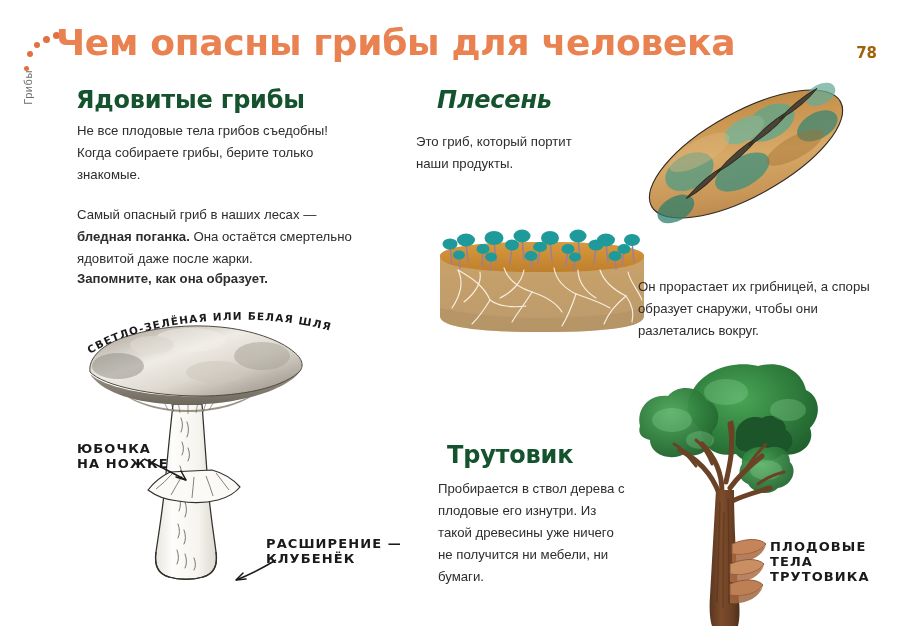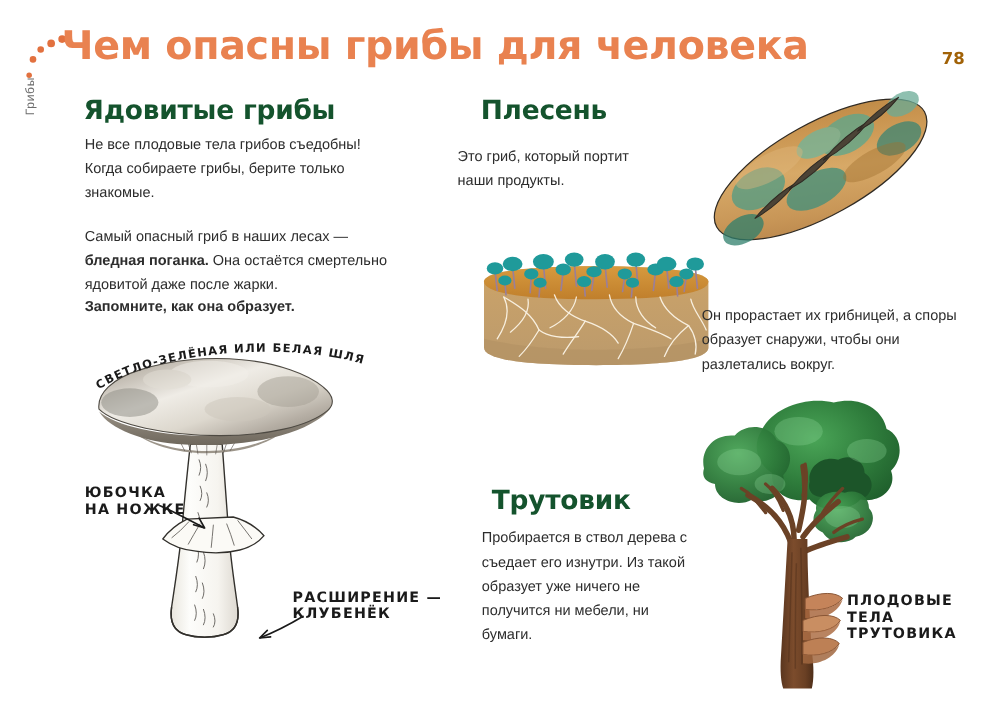--- a/index.html
+++ b/index.html
@@ -195,21 +195,21 @@
 
   <div class="callout" style="left:266px; top:536px;">РАСШИРЕНИЕ —
 КЛУБЕНЁК</div>
   <div class="illus" style="left:232px; top:558px; width:46px; height:28px;">
     <svg width="46" height="28" viewBox="0 0 46 28">
       <path d="M44 2 C34 8 22 15 4 22" fill="none" stroke="#1a1a1a" stroke-width="1.5"></path>
       <path d="M4 22 L14 21 M4 22 L11 15" fill="none" stroke="#1a1a1a" stroke-width="1.5" stroke-linecap="round"></path>
     </svg>
   </div>
 
-  <div class="sec-heading" style="left:437px; top:86px;">Плесень</div>
+  <div class="sec-heading" style="left:437px; top:86px;font-style:italic;">Плесень</div>
 
   <div class="body-text" style="left:416px; top:131px; width:190px;">Это гриб, который портит наши продукты.</div>
 
   <div class="illus" style="left:596px; top:72px; width:300px; height:165px;">
     <svg width="300" height="165" viewBox="0 0 300 165">
       <defs>
         <linearGradient id="loafG" x1="0" y1="1" x2="1" y2="0">
           <stop offset="0%" stop-color="#b07c45"></stop>
           <stop offset="25%" stop-color="#c89657"></stop>
           <stop offset="50%" stop-color="#d7a967"></stop>
@@ -331,21 +331,21 @@
           <ellipse cx="187" cy="44" rx="6.5" ry="5"></ellipse>
         </g>
       </g>
     </svg>
   </div>
 
   <div class="body-text" style="left:638px; top:276px; width:250px;">Он прорастает их грибницей, а споры образует снаружи, чтобы они разлетались вокруг.</div>
 
   <div class="sec-heading" style="left:447px; top:441px;">Трутовик</div>
 
-  <div class="body-text" style="left:438px; top:478px; width:190px;">Пробирается в ствол дерева с съедает его изнутри. Из такой образует уже ничего не получится ни мебели, ни бумаги.</div>
+  <div class="body-text" style="left:438px; top:478px; width:190px;">Пробирается в ствол дерева с плодовые его изнутри. Из такой древесины уже ничего не получится ни мебели, ни бумаги.</div>
 
   <div class="illus" style="left:630px; top:352px; width:240px; height:282px;">
     <svg width="240" height="282" viewBox="0 0 240 282">
       <defs>
         <linearGradient id="trunkG" x1="0" y1="0" x2="1" y2="0">
           <stop offset="0%" stop-color="#5a361f"></stop>
           <stop offset="40%" stop-color="#7c4c2c"></stop>
           <stop offset="75%" stop-color="#6a4024"></stop>
           <stop offset="100%" stop-color="#4e2e19"></stop>
         </linearGradient>

